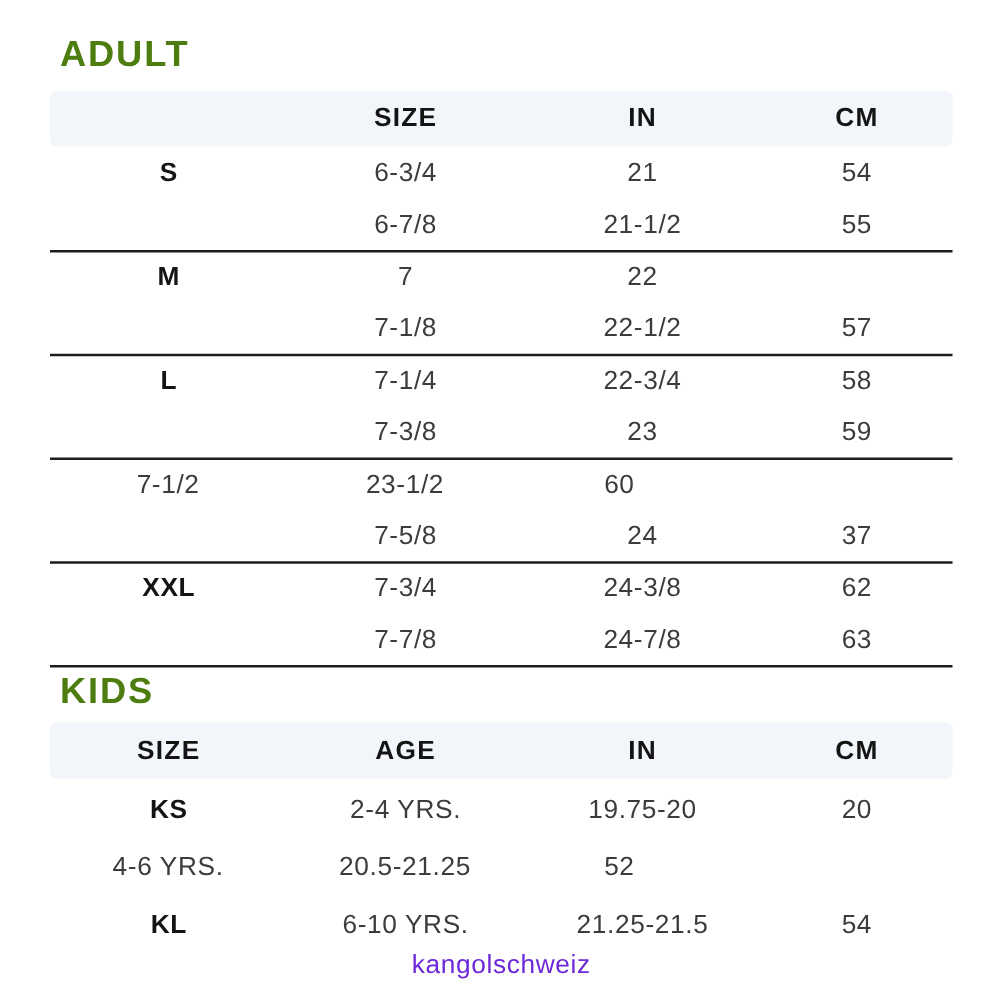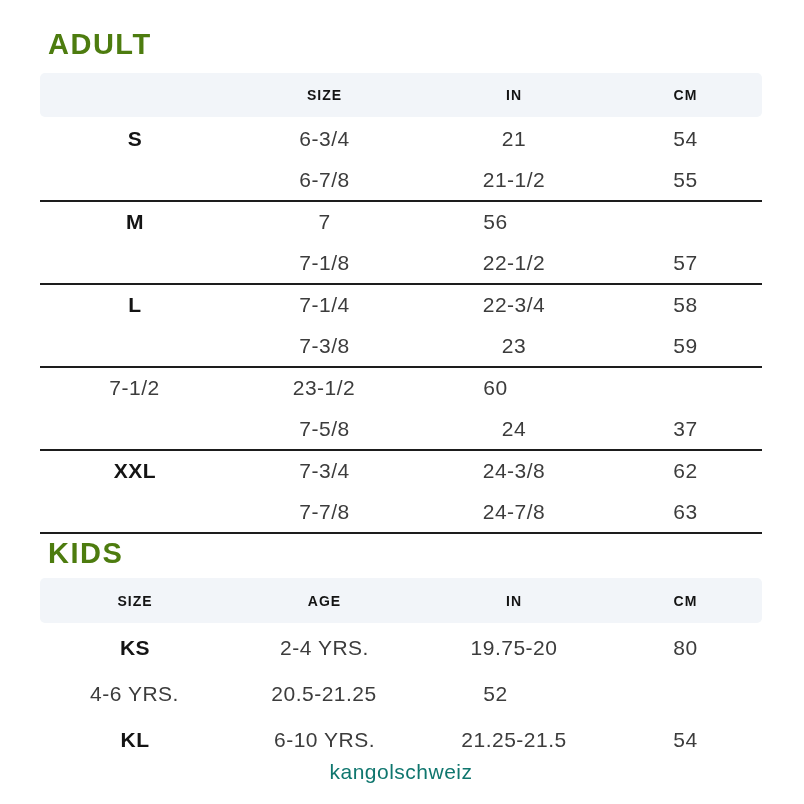--- a/index.html
+++ b/index.html
@@ -17,30 +17,30 @@
   .thead{
     height:44px;margin-top:14px;background:#f2f5f9;border-radius:5px;
     display:flex;align-items:center;
   }
   .kids .thead{height:45px;margin-top:10px;}
   .cell{text-align:center;}
   .c1{width:190px;}
   .c2{width:189px;}
   .c3{width:190px;}
   .c4{width:153px;}
-  .th{font-weight:bold;font-size:14px;color:#141414;letter-spacing:1px;}
+  .th{font-weight:bold;font-size:21px;color:#141414;letter-spacing:1px;}
   .tbody{padding-top:2px;}
   .group{border-bottom:2px solid #1d1d1d;}
   .trow{display:flex;align-items:center;height:40.5px;}
   .kids .trow{height:46px;border:none;}
   .size-label{font-weight:bold;font-size:21px;color:#141414;letter-spacing:0.5px;}
   .val{font-size:21px;color:#3c3c3c;letter-spacing:0.5px;}
   .watermark{
     width:722px;margin-left:40px;text-align:center;font-size:21px;
-    color:#0f766e;letter-spacing:0.5px;line-height:22px;margin-top:-2px;
+    color:#6d28d9;letter-spacing:0.5px;line-height:22px;margin-top:-2px;
   }
 </style>
 </head>
 <body>
 
 <div class="page">
 
   <h2 class="section-heading" id="adult-heading">ADULT</h2>
 
   <div class="table adult">
@@ -65,21 +65,21 @@
           <div class="cell c2 val">6-7/8</div>
           <div class="cell c3 val">21-1/2</div>
           <div class="cell c4 val">55</div>
         </div>
       </div>
 
       <div class="group">
         <div class="trow">
           <div class="cell c1 size-label">M</div>
           <div class="cell c2 val">7</div>
-          <div class="cell c4 val">56</div>
+          <div class="cell c3 val">22</div>
         </div>
         <div class="trow">
           <div class="cell c1"></div>
           <div class="cell c2 val">7-1/8</div>
           <div class="cell c3 val">22-1/2</div>
           <div class="cell c4 val">57</div>
         </div>
       </div>
 
       <div class="group">
@@ -137,21 +137,21 @@
       <div class="cell c2 th">AGE</div>
       <div class="cell c3 th">IN</div>
       <div class="cell c4 th">CM</div>
     </div>
 
     <div class="tbody">
       <div class="trow">
         <div class="cell c1 size-label">KS</div>
         <div class="cell c2 val">2-4 YRS.</div>
         <div class="cell c3 val">19.75-20</div>
-        <div class="cell c4 val">80</div>
+        <div class="cell c4 val">20</div>
       </div>
       <div class="trow">
         <div class="cell c2 val">4-6 YRS.</div>
         <div class="cell c3 val">20.5-21.25</div>
         <div class="cell c4 val">52</div>
       </div>
       <div class="trow">
         <div class="cell c1 size-label">KL</div>
         <div class="cell c2 val">6-10 YRS.</div>
         <div class="cell c3 val">21.25-21.5</div>

